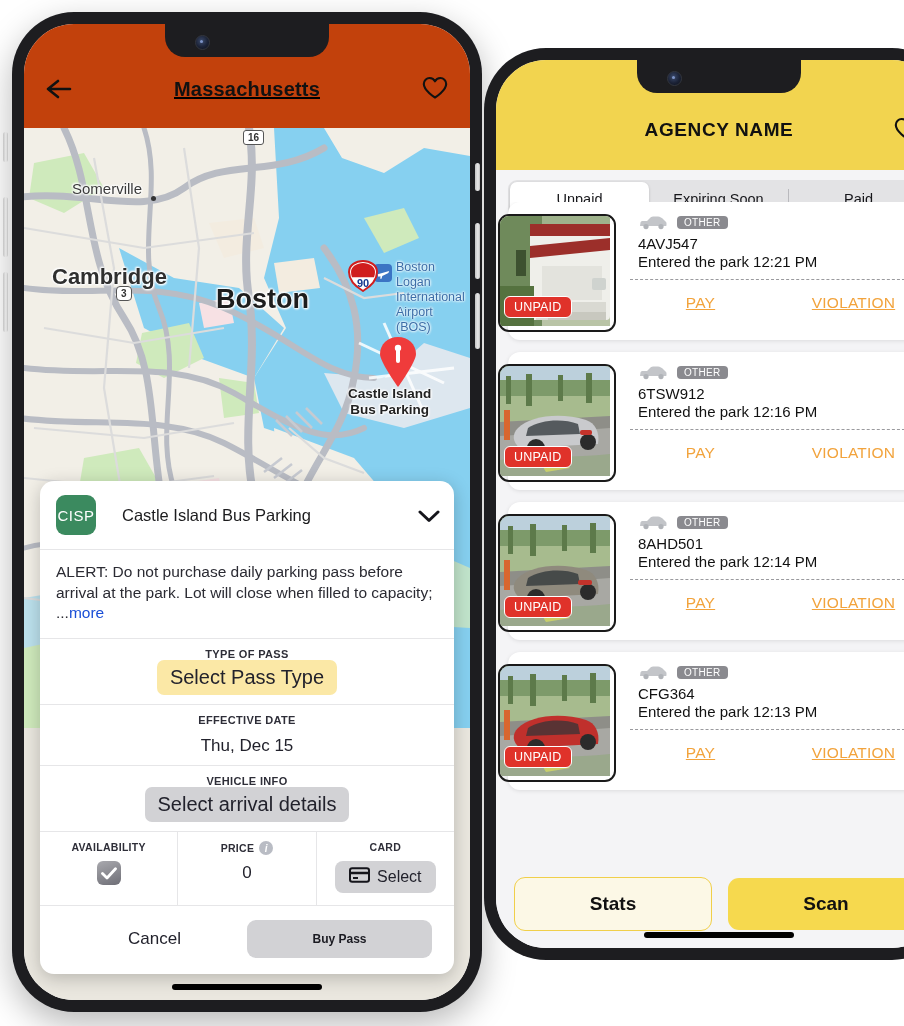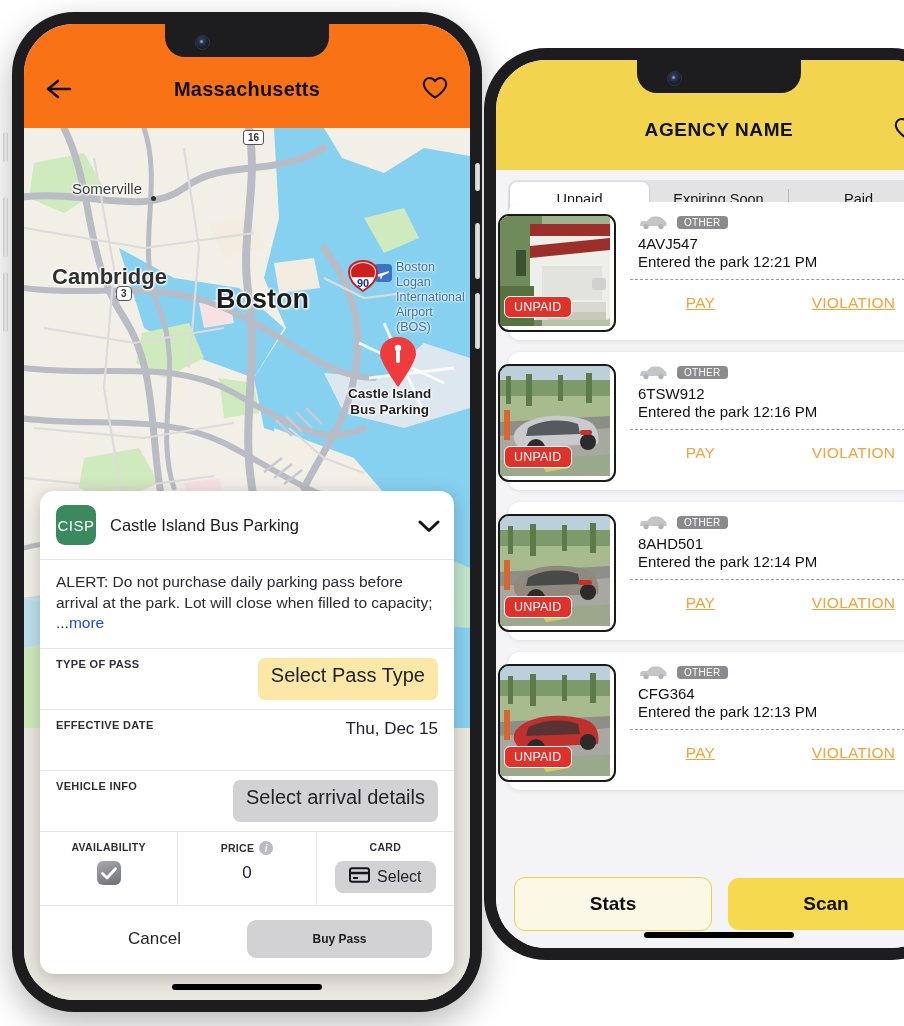--- a/index.html
+++ b/index.html
@@ -39,42 +39,42 @@
   .homebar{position:absolute;bottom:10px;left:50%;transform:translateX(-50%);
            width:150px;height:6px;border-radius:3px;background:#000;z-index:45;}
 
   
   .appbar{height:62px;display:flex;align-items:center;padding:0 22px;position:relative;}
   .appbar .title{flex:1;text-align:center;font-weight:bold;color:#111;}
   .heart{width:26px;height:26px;flex:0 0 auto;}
   .backarrow{width:26px;height:22px;flex:0 0 auto;}
 
   
-  #p1-head{background:#f97316;padding-top:26px;height:78px;}
+  #p1-head{background:#c2410c;padding-top:26px;height:78px;text-decoration:underline;}
   #p1-head .title{font-size:20px;letter-spacing:.2px;}
   .mapwrap{position:absolute;left:0;right:0;top:104px;bottom:0;background:#eae7df;overflow:hidden;}
   .mapsvg{position:absolute;left:0;top:0;}
   .maplabel{position:absolute;color:#3a3a3a;white-space:nowrap;
             text-shadow:0 0 3px #fff,0 0 3px #fff,0 0 2px #fff,1px 1px 2px #fff,-1px -1px 2px #fff;}
   .pin{position:absolute;width:40px;height:52px;}
   .shield{position:absolute;background:#fff;border:1.5px solid #555;border-radius:3px;
           font-size:10px;font-weight:bold;color:#333;padding:1px 4px;line-height:11px;}
 
   
   .sheet{position:absolute;left:16px;right:16px;bottom:26px;background:#fff;border-radius:14px;
          box-shadow:0 4px 18px rgba(0,0,0,.22);overflow:hidden;z-index:30;}
-  .sheet-head{display:flex;align-items:center;gap:14px;padding:14px 16px;}
+  .sheet-head{display:flex;align-items:center;gap:26px;padding:14px 16px;}
   .logo-sq{width:40px;height:40px;border-radius:9px;background:#3b8a5f;color:#fff;
            display:flex;align-items:center;justify-content:center;font-size:15px;letter-spacing:.5px;}
   .sheet-head .nm{flex:1;font-size:16.5px;color:#1c1c1e;}
   .chev{width:20px;height:12px;}
   .divline{height:1px;background:#e6e6e8;}
   .alert{padding:12px 16px 14px;font-size:15.5px;line-height:1.33;color:#2b2b33;}
   .alert .more{color:#1a4fd6;}
-  .frow{display:flex;padding:9px 16px;min-height:42px;}
+  .frow{display:flex;align-items:center;padding:9px 16px;min-height:42px;flex-direction:column;}
   .flabel{flex:1;font-size:11px;font-weight:bold;letter-spacing:.35px;color:#2e2e38;}
   .pill{border-radius:7px;padding:6px 13px;font-size:20px;color:#22222c;}
   .pill.yellow{background:#FBE8A6;}
   .pill.grey{background:#d2d2d5;}
   .plain{font-size:17px;color:#22222c;}
   .tri{display:flex;border-top:1px solid #e6e6e8;border-bottom:1px solid #e6e6e8;}
   .tricell{flex:1;padding:9px 4px 12px;text-align:center;}
   .tricell + .tricell{border-left:1px solid #e6e6e8;}
   .tri .cap{font-size:10.5px;font-weight:bold;letter-spacing:.3px;color:#2e2e38;
             display:flex;align-items:center;justify-content:center;gap:5px;margin-bottom:8px;}

